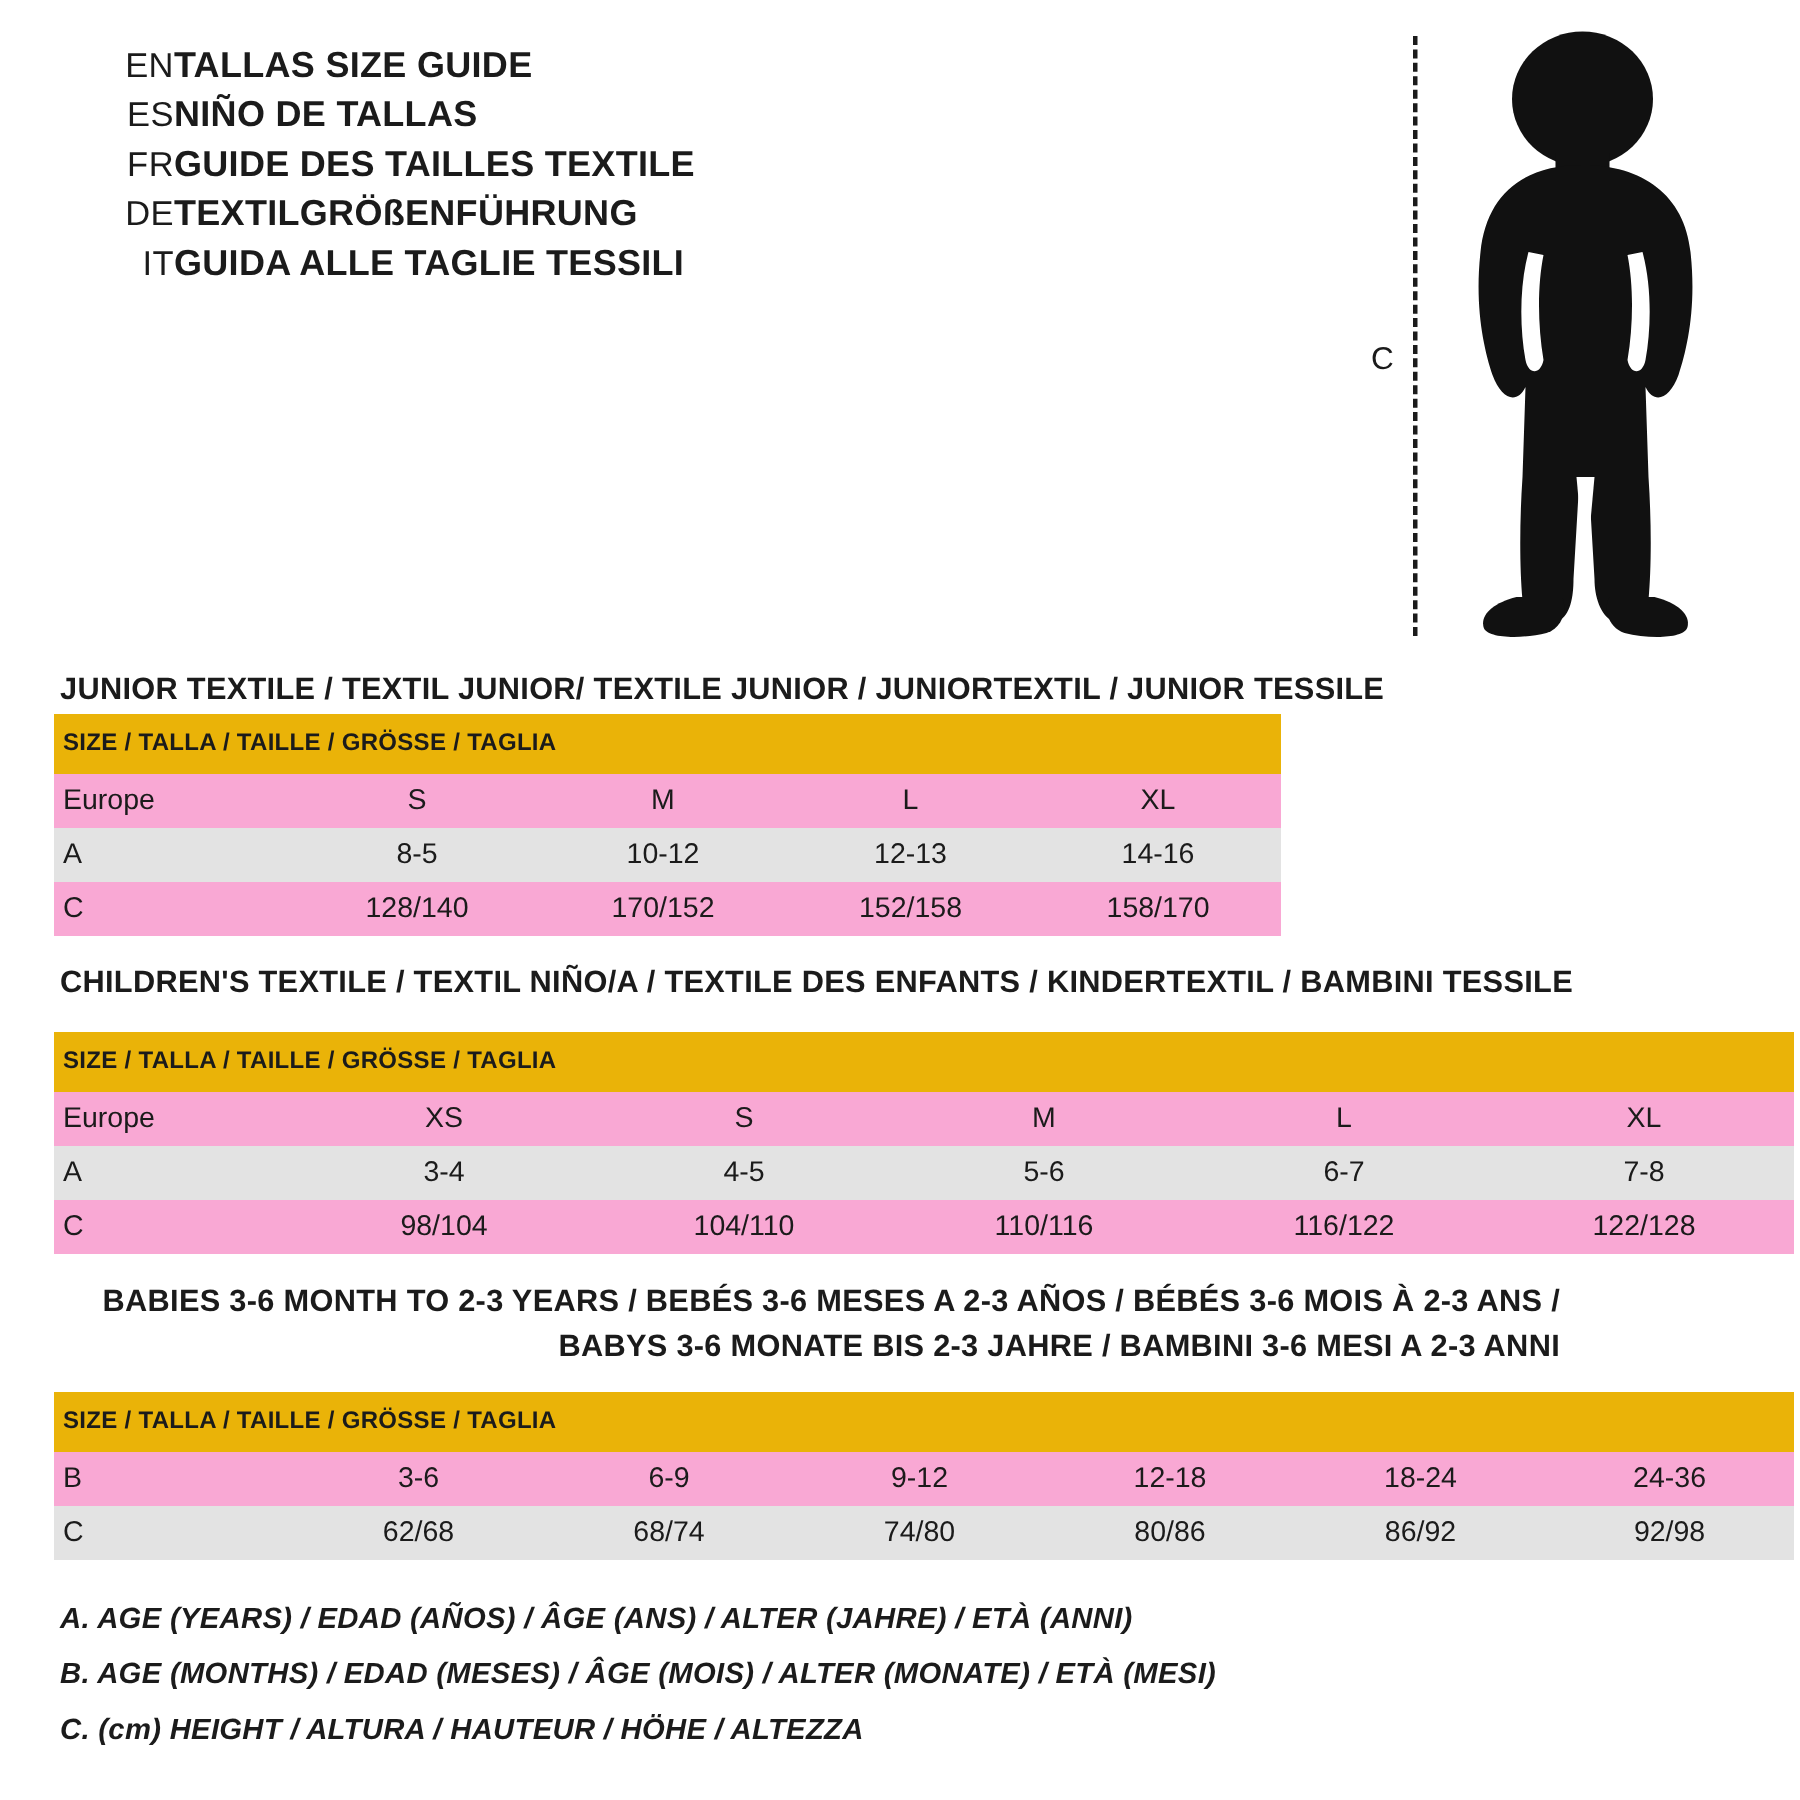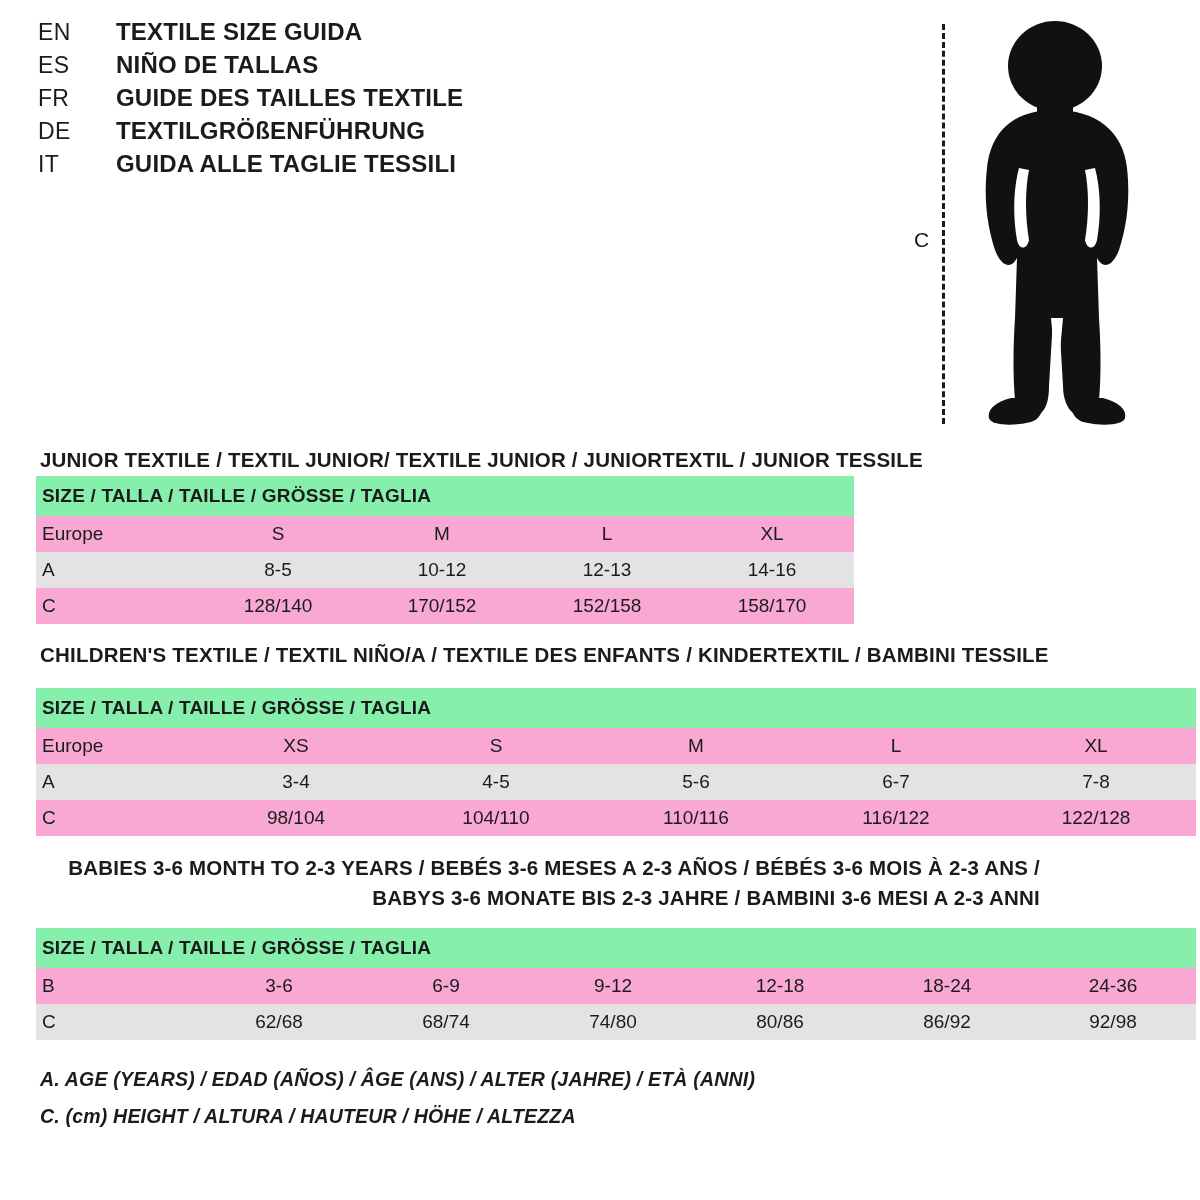--- a/index.html
+++ b/index.html
@@ -17,23 +17,24 @@
   .page {
     position: relative;
     width: 1200px;
     height: 1200px;
     box-sizing: border-box;
   }
 
   
   .lang-block {
     position: absolute;
-    top: 18px;
+    top: 30px;
     left: 38px;
     width: 560px;
+    text-align: right;
   }
   .lang-row {
     display: flex;
     align-items: baseline;
     margin-bottom: 5px;
   }
   .lang-code {
     width: 78px;
     flex: 0 0 78px;
     font-size: 23px;
@@ -107,23 +108,23 @@
     vertical-align: middle;
   }
   .size-table td.lbl {
     text-align: left;
     padding-left: 6px;
   }
   .size-table td.val {
     text-align: center;
   }
   .hdr-row td {
-    background: #86efac;
+    background: #eab308;
     font-weight: bold;
-    font-size: 19px;
+    font-size: 16px;
     letter-spacing: 0.2px;
     height: 30px;
     margin-top: 36px;
   }
   .shade td {
     background: #e3e3e3;
   }
   .white td {
     background: #f9a8d4;
   }
@@ -146,21 +147,21 @@
   }
 </style>
 </head>
 <body>
 
 <div class="page">
 
   <div class="lang-block">
     <div class="lang-row">
       <div class="lang-code">EN</div>
-      <div class="lang-text">TEXTILE SIZE GUIDA</div>
+      <div class="lang-text">TALLAS SIZE GUIDE</div>
     </div>
     <div class="lang-row">
       <div class="lang-code">ES</div>
       <div class="lang-text">NIÑO DE TALLAS</div>
     </div>
     <div class="lang-row">
       <div class="lang-code">FR</div>
       <div class="lang-text">GUIDE DES TAILLES TEXTILE</div>
     </div>
     <div class="lang-row">
@@ -326,16 +327,17 @@
         <td class="val">74/80</td>
         <td class="val">80/86</td>
         <td class="val">86/92</td>
         <td class="val">92/98</td>
       </tr>
     </tbody>
   </table>
 
   <div class="legend">
     <div class="legend-line">A. AGE (YEARS) / EDAD (AÑOS) / ÂGE (ANS) / ALTER (JAHRE) / ETÀ (ANNI)</div>
+    <div class="legend-line">B. AGE (MONTHS) / EDAD (MESES) / ÂGE (MOIS) / ALTER (MONATE) / ETÀ (MESI)</div>
     <div class="legend-line">C. (cm) HEIGHT / ALTURA / HAUTEUR / HÖHE / ALTEZZA</div>
   </div>
 
 </div>
 
 </body></html>

